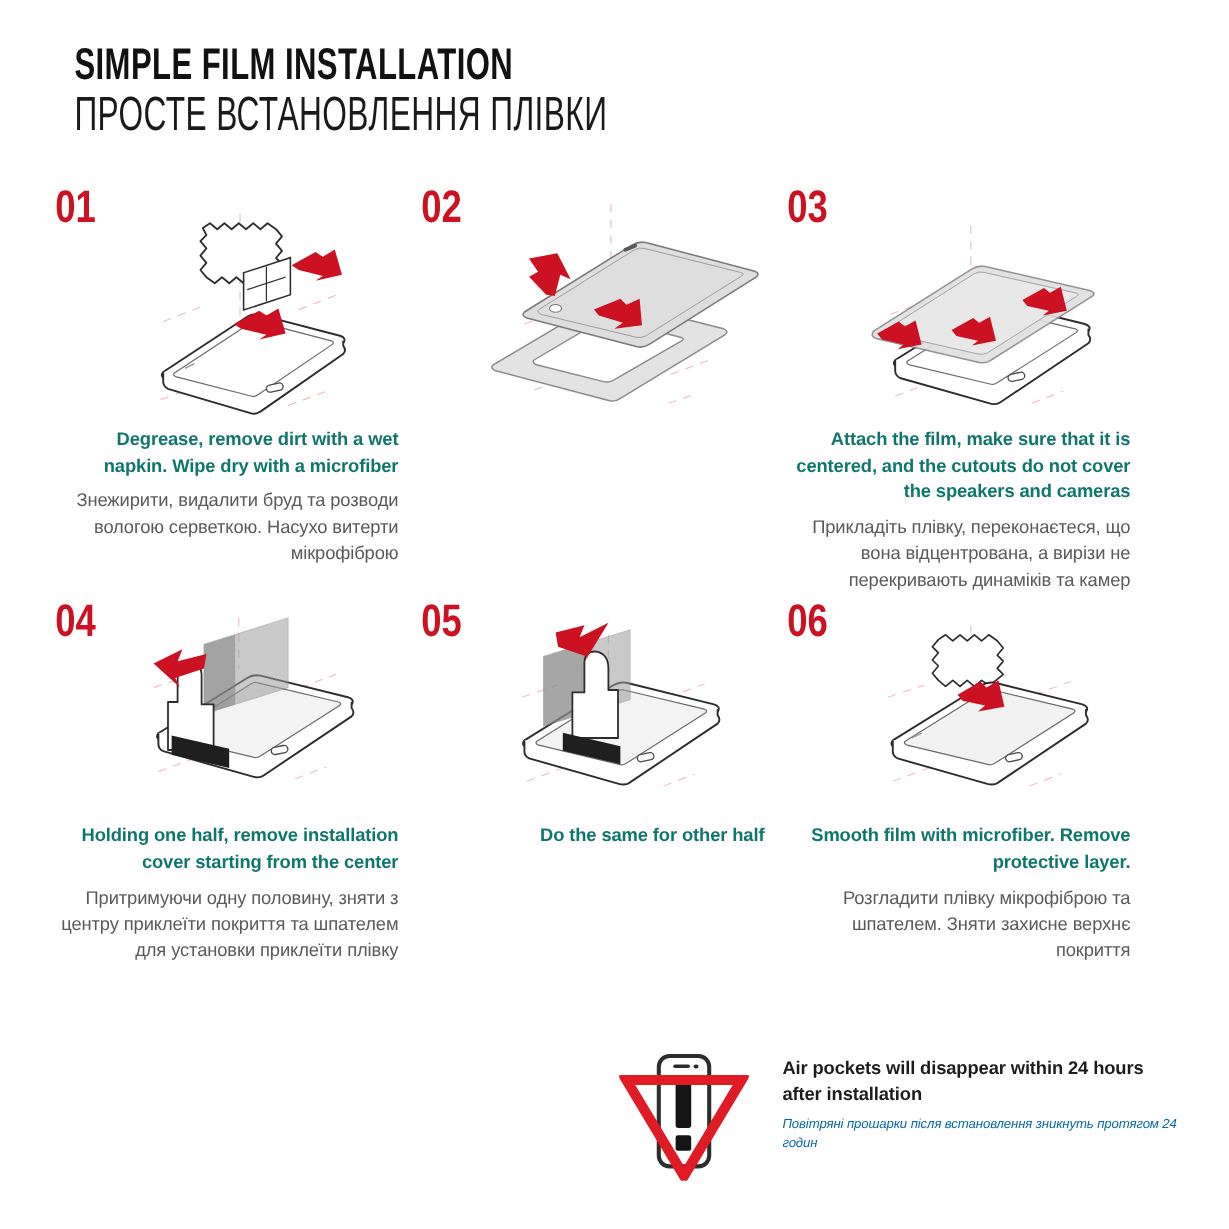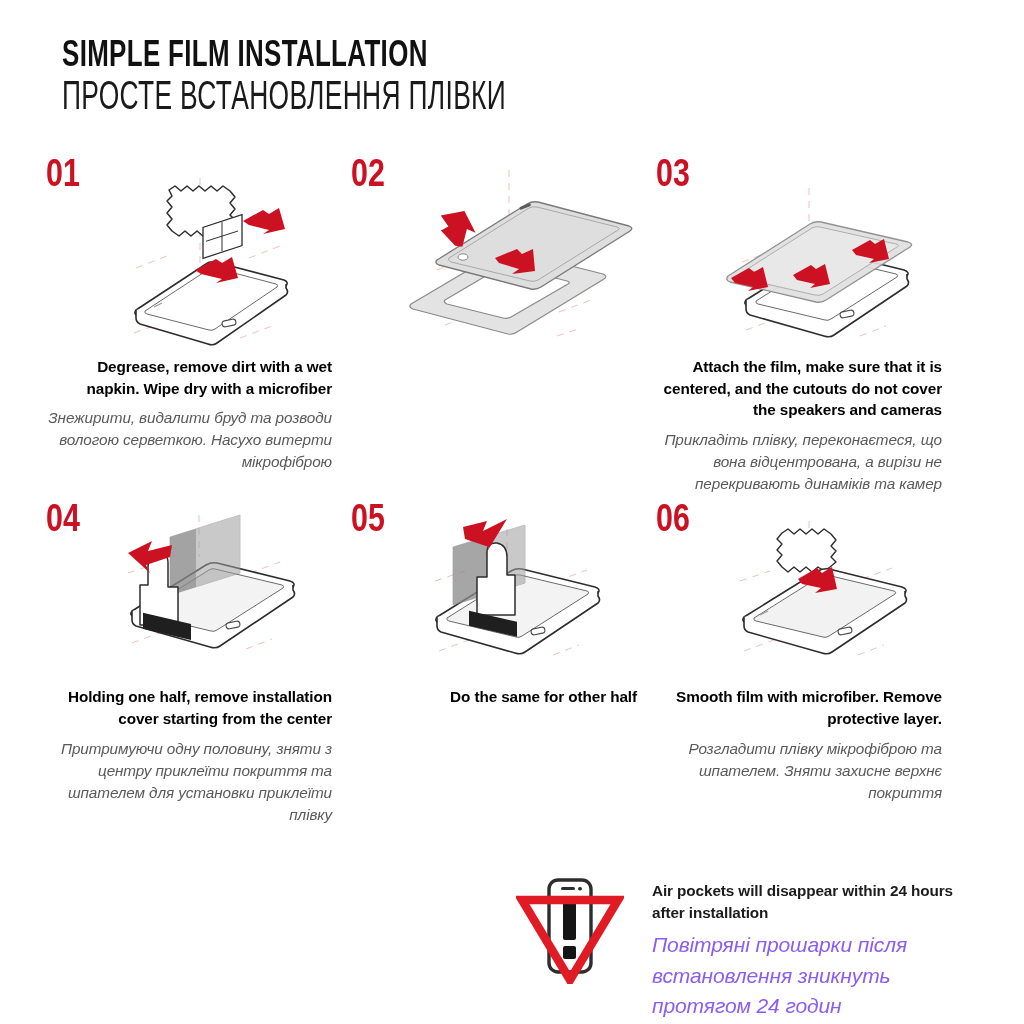--- a/index.html
+++ b/index.html
@@ -66,30 +66,29 @@
   .illus{
     position:relative;
     width:300px;height:200px;
     margin-bottom:6px;
   }
   .illus svg{display:block;}
   .txt{width:288px;}
   .t-en{
     font-size:15.3px;
     line-height:1.42;
-    color:#000000;
+    color:#0f766e;
     font-weight:600;
     margin:0 0 8px 0;
     letter-spacing:-0.1px;
   }
   .t-uk{
     font-size:15.3px;
     line-height:1.44;
     color:#5a5a5a;
-    font-style:italic;
     font-weight:400;
     margin:0;
     letter-spacing:-0.1px;
   }
   .row2 .illus{height:185px;}
 
   
   .footer{
     position:absolute;
     left:516px;top:872px;
@@ -98,21 +97,21 @@
     align-items:flex-start;
     gap:28px;
   }
   .warn-icon{width:108px;height:112px;flex:0 0 108px;}
   .footer-txt{padding-top:8px;width:340px;}
   .f-en{
     font-size:15.3px;line-height:1.42;color:#1c1c1c;font-weight:600;
     margin:0 0 7px 0;letter-spacing:-0.1px;
   }
   .f-uk{
-    font-size:21px;line-height:1.44;color:#8b5cf6;font-style:italic;
+    font-size:11px;line-height:1.44;color:#0369a1;font-style:italic;
     margin:0;letter-spacing:-0.1px;
   }
 </style>
 </head>
 <body>
 
 <div class="page">
 
   <div class="header">
     <div class="title-en">SIMPLE FILM INSTALLATION</div>

